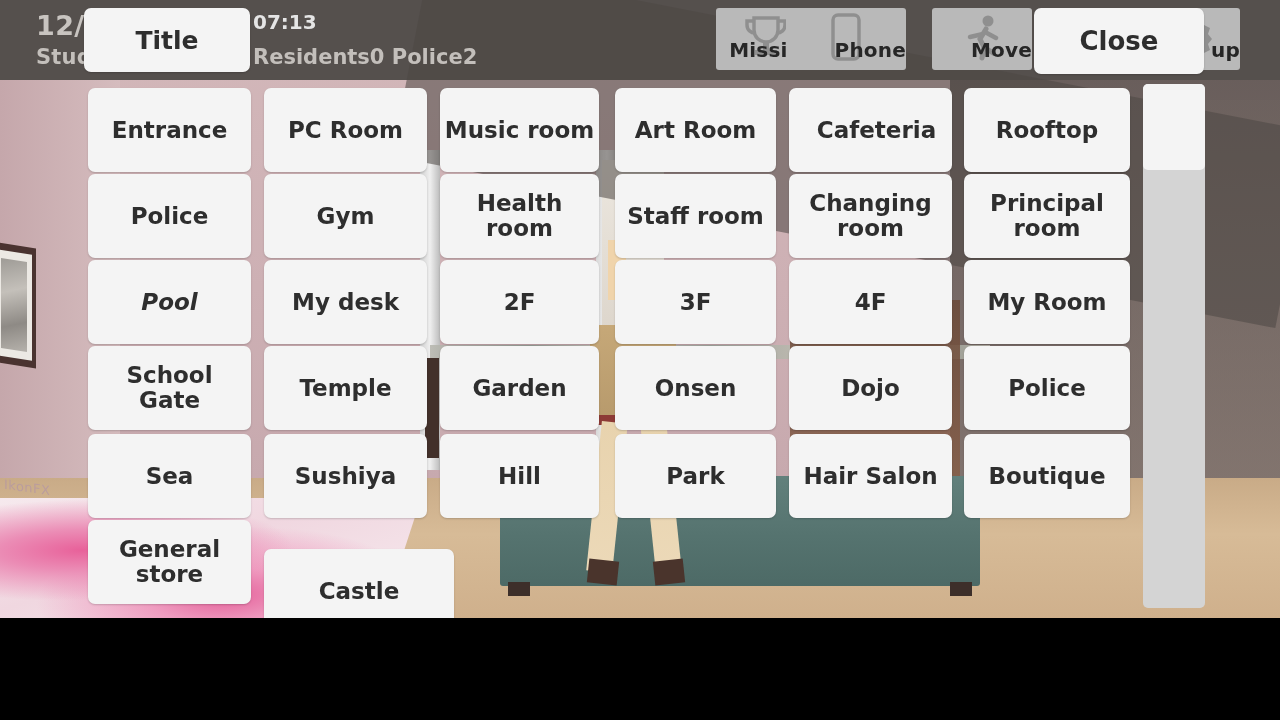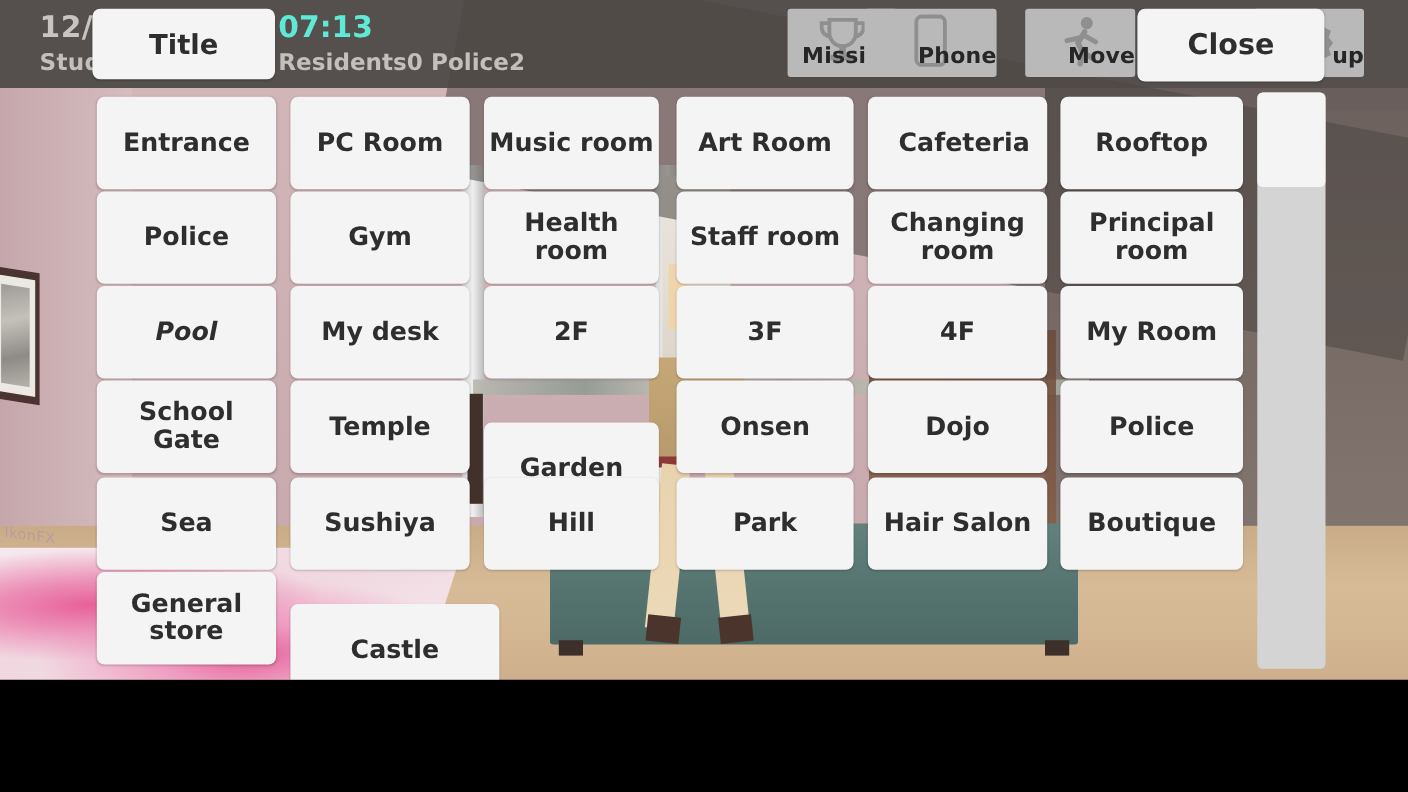--- a/index.html
+++ b/index.html
@@ -238,22 +238,22 @@
     left: 36px; top: 45px;
     color: #c3bfbb;
     font-size: 21px;
     font-weight: 600;
     letter-spacing: .2px;
     white-space: nowrap;
   }
   .hdr-time {
     position: absolute;
     left: 253px; top: 10px;
-    color: #5eead4;
-    font-size: 27px;
+    color: #e5e5e5;
+    font-size: 20px;
     font-weight: 600;
     white-space: nowrap;
   }
   .hdr-pop {
     position: absolute;
     left: 253px; top: 45px;
     color: #c3bfbb;
     font-size: 21px;
     font-weight: 600;
     white-space: nowrap;
@@ -459,21 +459,21 @@
       <div class="white-btn loc-btn" style="left: 789px; top: 174px; width: 163px;">Changing room</div>
       <div class="white-btn loc-btn" style="left: 964px; top: 174px; width: 166px;">Principal room</div>
       <div class="white-btn loc-btn" style="left: 88px; top: 260px; width: 163px; font-style: italic;">Pool</div>
       <div class="white-btn loc-btn" style="left: 264px; top: 260px; width: 163px;">My desk</div>
       <div class="white-btn loc-btn" style="left: 440px; top: 260px; width: 159px;">2F</div>
       <div class="white-btn loc-btn" style="left: 615px; top: 260px; width: 161px;">3F</div>
       <div class="white-btn loc-btn" style="left: 789px; top: 260px; width: 163px;">4F</div>
       <div class="white-btn loc-btn" style="left: 964px; top: 260px; width: 166px;">My Room</div>
       <div class="white-btn loc-btn" style="left: 88px; top: 346px; width: 163px;">School Gate</div>
       <div class="white-btn loc-btn" style="left: 264px; top: 346px; width: 163px;">Temple</div>
-      <div class="white-btn loc-btn" style="left: 440px; top: 346px; width: 159px; margin-top: 38px;">Garden</div>
+      <div class="white-btn loc-btn" style="left: 440px; top: 346px; width: 159px;">Garden</div>
       <div class="white-btn loc-btn" style="left: 615px; top: 346px; width: 161px;">Onsen</div>
       <div class="white-btn loc-btn" style="left: 789px; top: 346px; width: 163px;">Dojo</div>
       <div class="white-btn loc-btn" style="left: 964px; top: 346px; width: 166px;">Police</div>
       <div class="white-btn loc-btn" style="left: 88px; top: 434px; width: 163px; text-align: center;">Sea</div>
       <div class="white-btn loc-btn" style="left: 264px; top: 434px; width: 163px;">Sushiya</div>
       <div class="white-btn loc-btn" style="left: 440px; top: 434px; width: 159px;">Hill</div>
       <div class="white-btn loc-btn" style="left: 615px; top: 434px; width: 161px;">Park</div>
       <div class="white-btn loc-btn" style="left: 789px; top: 434px; width: 163px;">Hair Salon</div>
       <div class="white-btn loc-btn" style="left: 964px; top: 434px; width: 166px;">Boutique</div>
       <div class="white-btn loc-btn" style="left: 88px; top: 520px; width: 163px;">General store</div>

